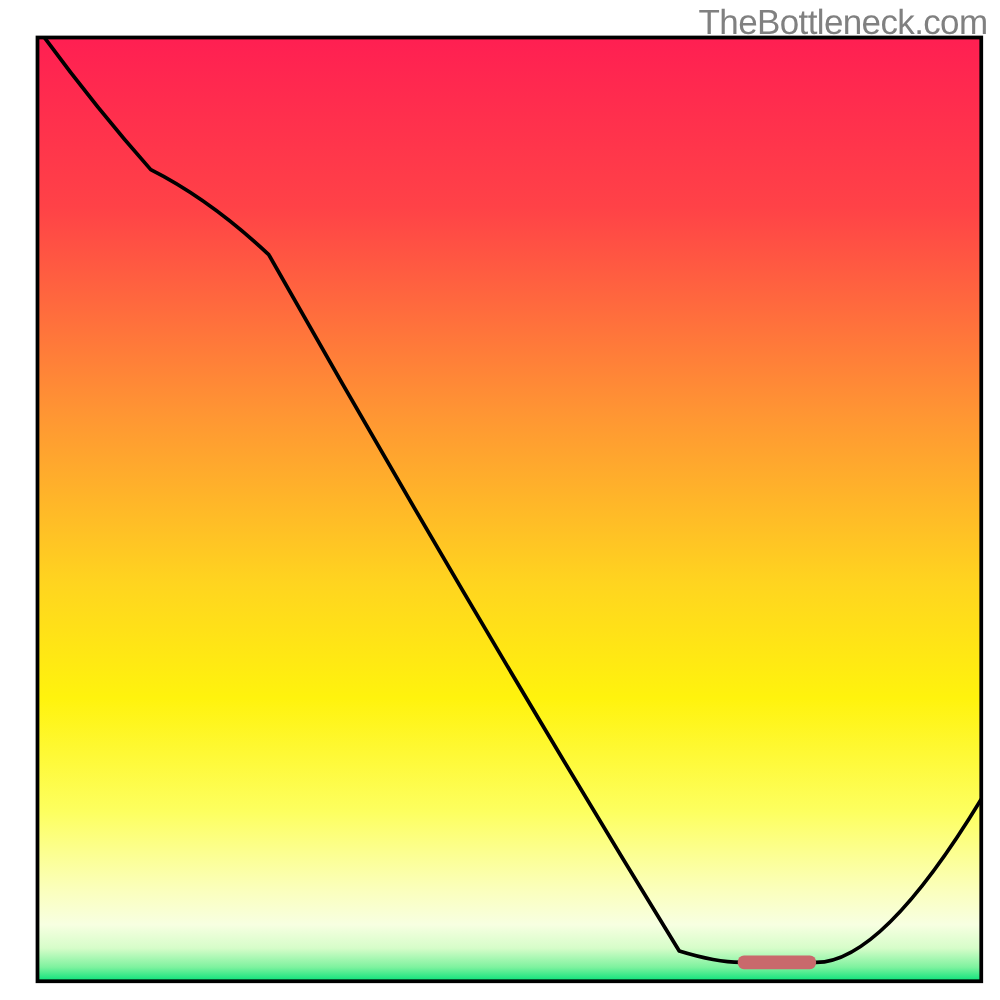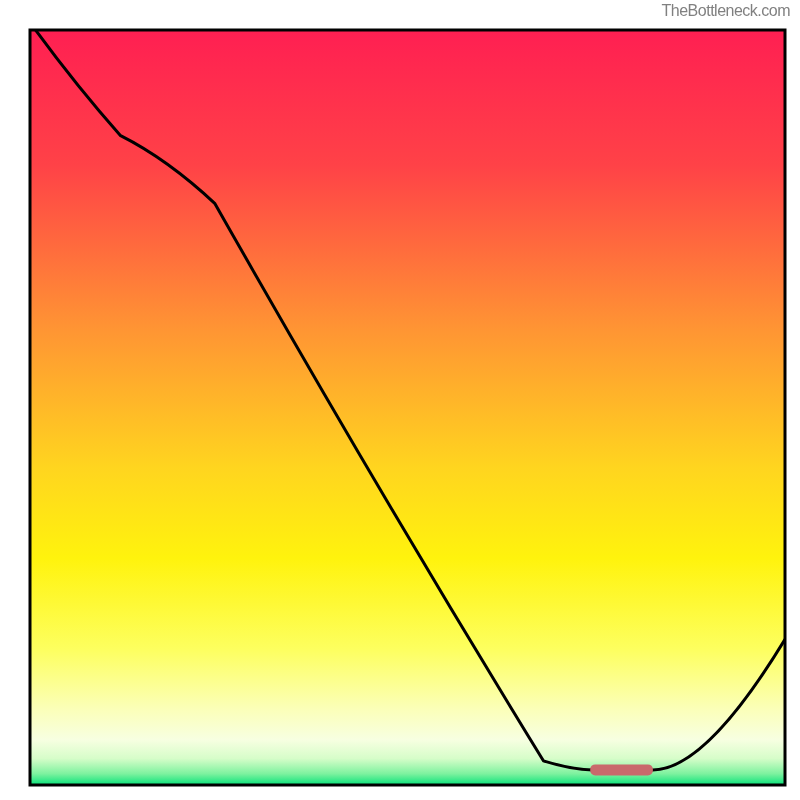--- a/index.html
+++ b/index.html
@@ -14,21 +14,21 @@
   .chart-container {
     position: relative;
     width: 800px;
     height: 800px;
   }
   .watermark {
     position: absolute;
     top: 2px;
     right: 10px;
     color: #808080;
-    font-size: 16px;
+    font-size: 28px;
     font-weight: 500;
     letter-spacing: -0.5px;
     z-index: 10;
   }
   svg {
     display: block;
   }
 </style>
 </head>
 <body>

